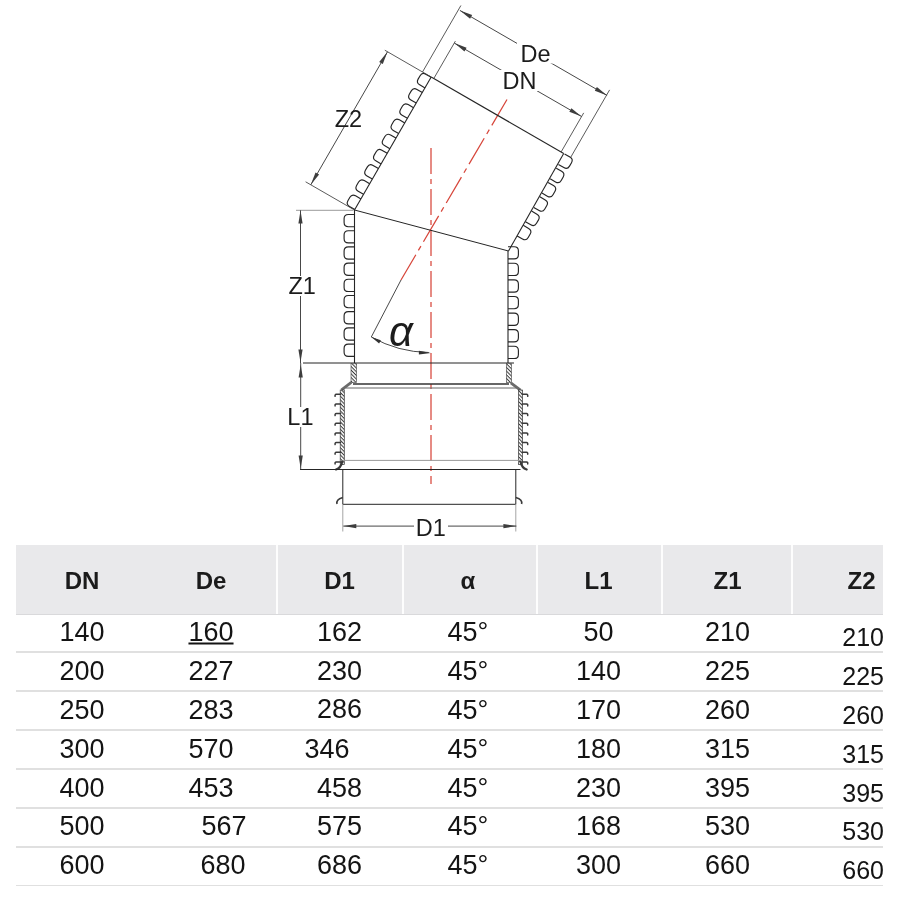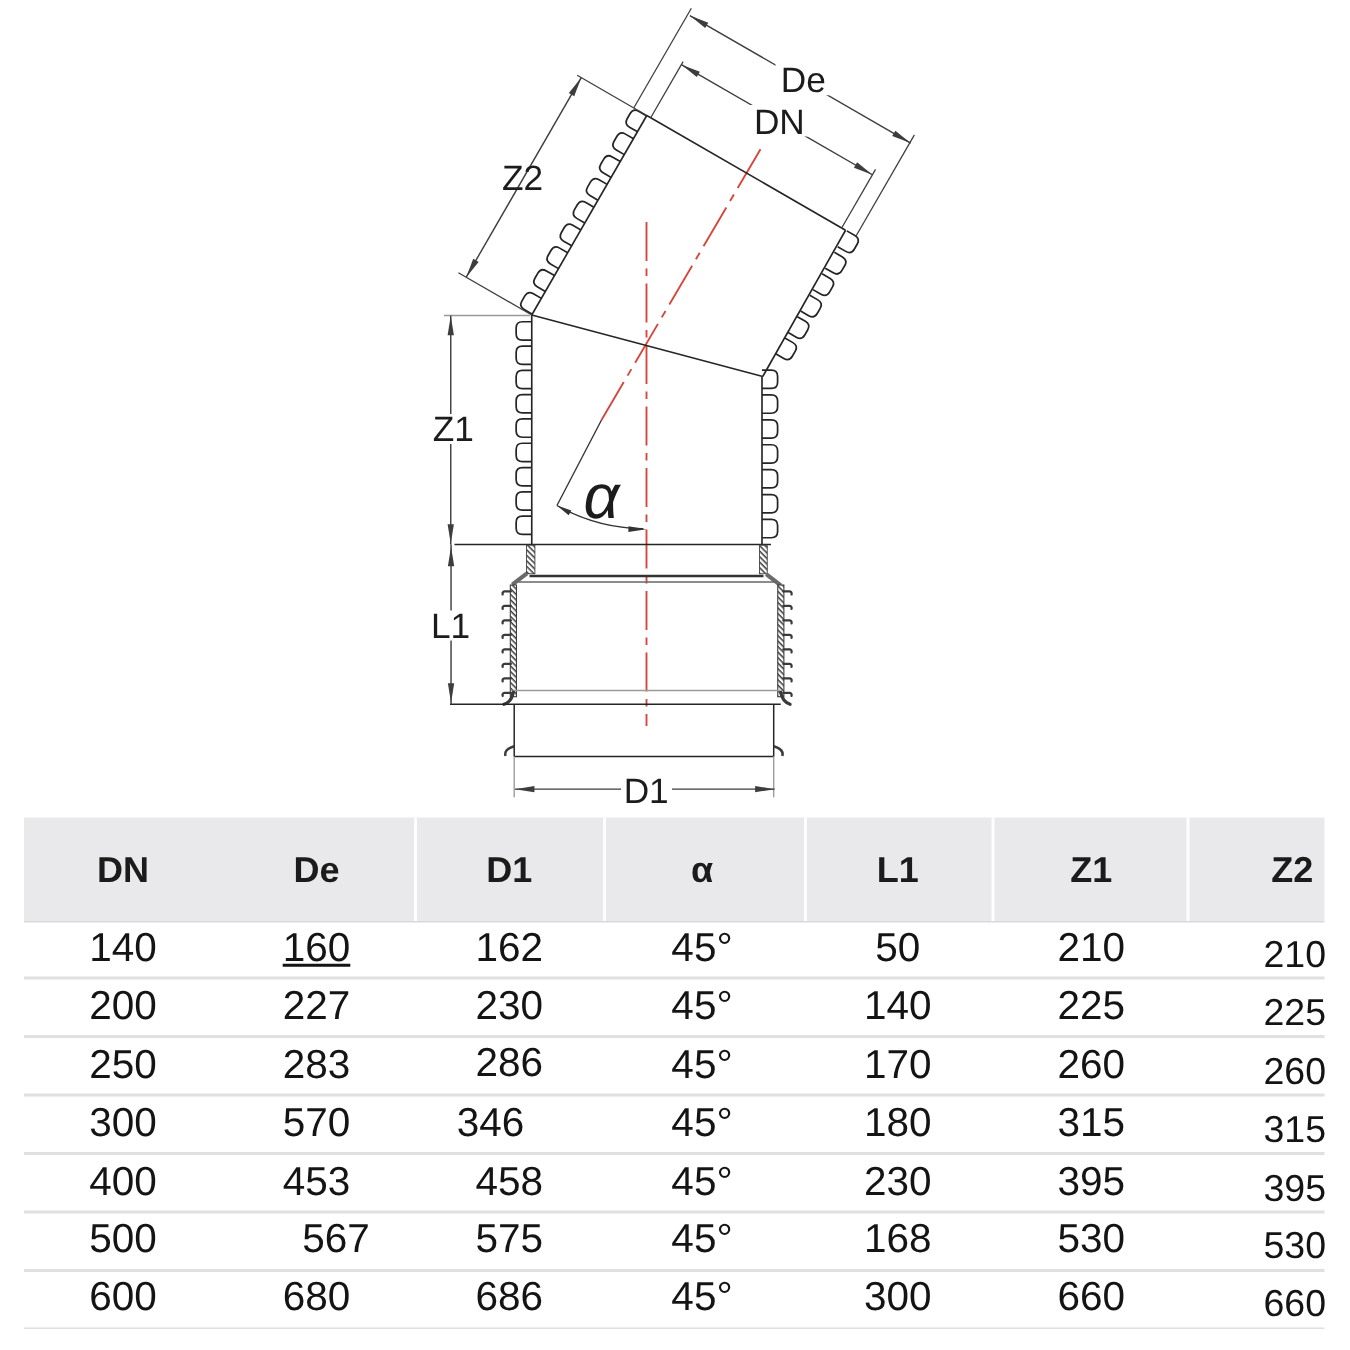--- a/index.html
+++ b/index.html
@@ -333,21 +333,21 @@
 <div class="dc" style="left:598.5px;top:826.4px;">168</div>
 
 <div class="dc" style="left:727.5px;top:826.4px;">530</div>
 
 <div class="dcr" style="right:16px;top:831.4px;">530</div>
 
 <div style="position:absolute;left:16px;top:884.7px;width:867px;height:1.8px;background:#e0e0e0;"></div>
 
 <div class="dc" style="left:82px;top:865.3px;">600</div>
 
-<div class="dc" style="left:211px;top:865.3px;">680</div>
+<div class="dc" style="left:223px;top:865.3px;">680</div>
 
 <div class="dc" style="left:339.5px;top:865.3px;">686</div>
 
 <div class="dc" style="left:468px;top:865.3px;">45°</div>
 
 <div class="dc" style="left:598.5px;top:865.3px;">300</div>
 
 <div class="dc" style="left:727.5px;top:865.3px;">660</div>
 
 <div class="dcr" style="right:16px;top:870.3px;">660</div>

